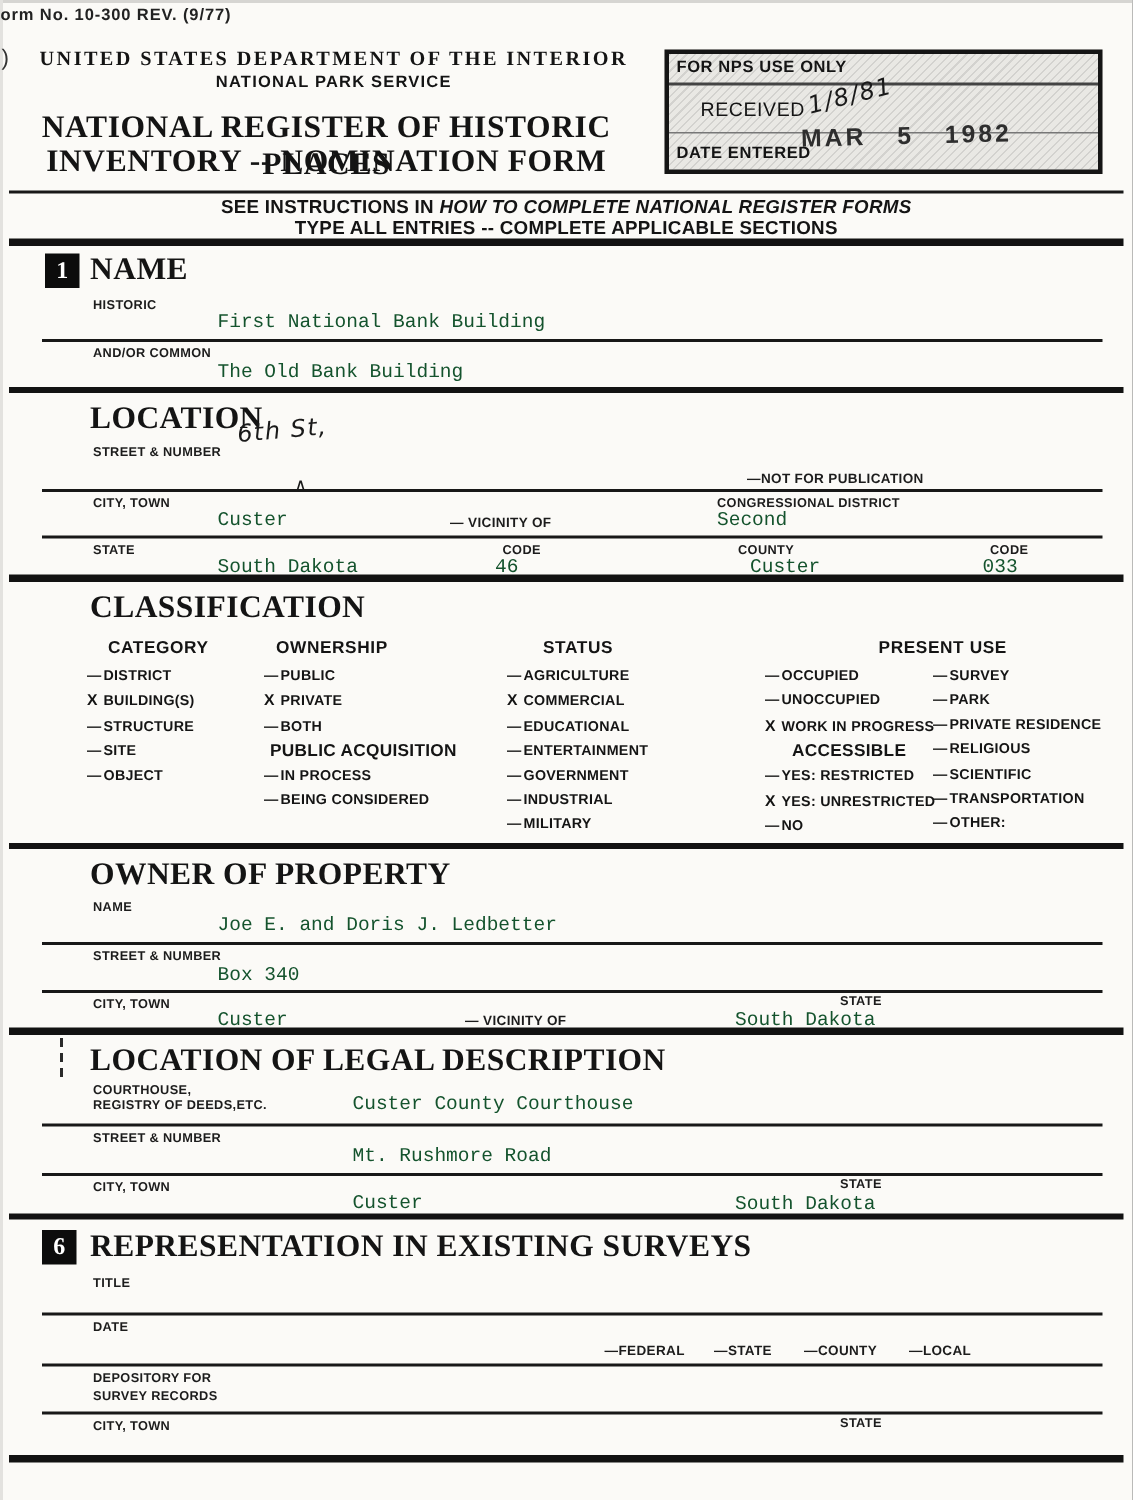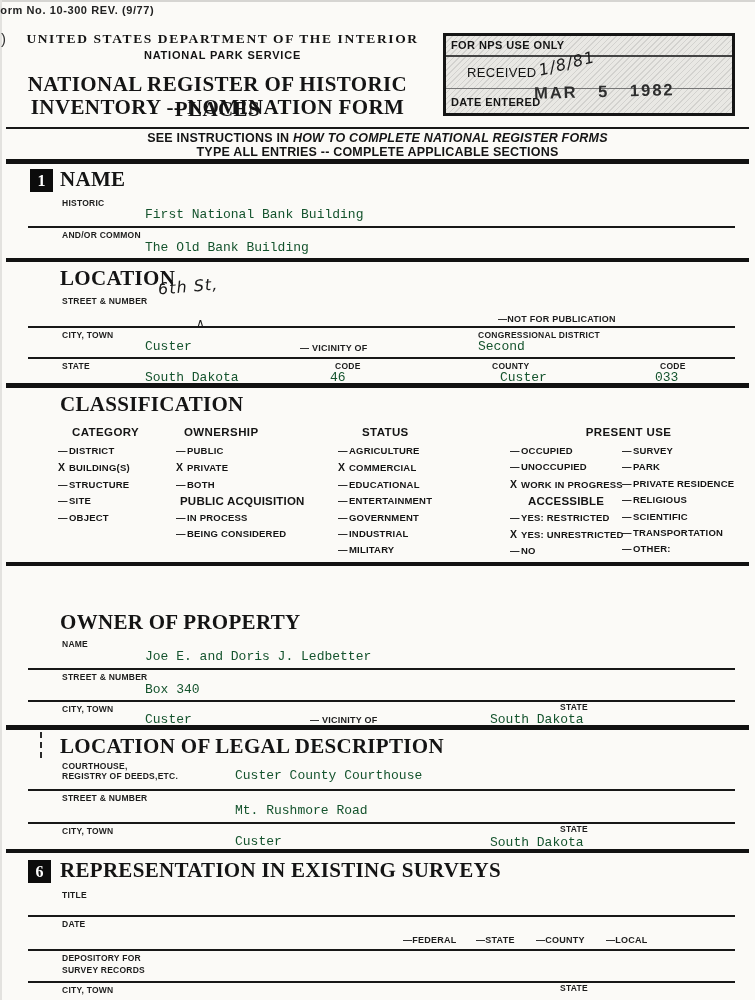--- a/index.html
+++ b/index.html
@@ -177,21 +177,21 @@
           <div class="cls-item"><span class="mark">—</span><span>PRIVATE RESIDENCE</span></div>
           <div class="cls-item"><span class="mark">—</span><span>RELIGIOUS</span></div>
           <div class="cls-item"><span class="mark">—</span><span>SCIENTIFIC</span></div>
           <div class="cls-item"><span class="mark">—</span><span>TRANSPORTATION</span></div>
           <div class="cls-item"><span class="mark">—</span><span>OTHER:</span></div>
         </div>
     </div>
     <div class="bar" style="bottom:0;height:4px;"></div>
   </div>
 
-  <div class="sec" style="height:124px;margin-top:40px;">
+  <div class="sec" style="height:124px;">
     <div class="sec-title serif-head" style="left:60px;top:4px;">OWNER OF PROPERTY</div>
     <div class="abs flabel" style="left:62px;top:33px;">NAME</div>
     <div class="abs fvalue" style="left:145px;top:43px;">Joe E. and Doris J. Ledbetter</div>
     <div class="rule" style="top:62px;"></div>
     <div class="abs flabel" style="left:62px;top:66px;">STREET &amp; NUMBER</div>
     <div class="abs fvalue" style="left:145px;top:76px;">Box 340</div>
     <div class="rule" style="top:94px;"></div>
     <div class="abs flabel" style="left:62px;top:98px;">CITY, TOWN</div>
     <div class="abs flabel" style="left:560px;top:96px;">STATE</div>
     <div class="abs fvalue" style="left:145px;top:106px;">Custer</div>

